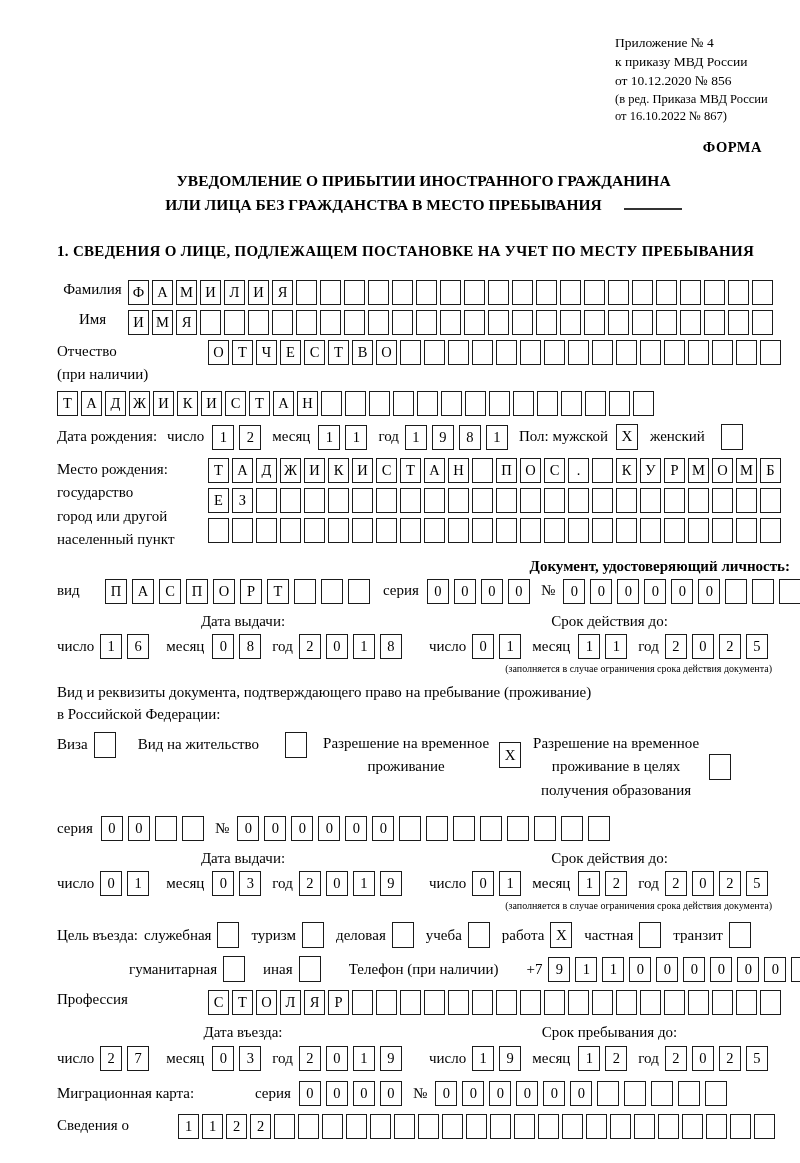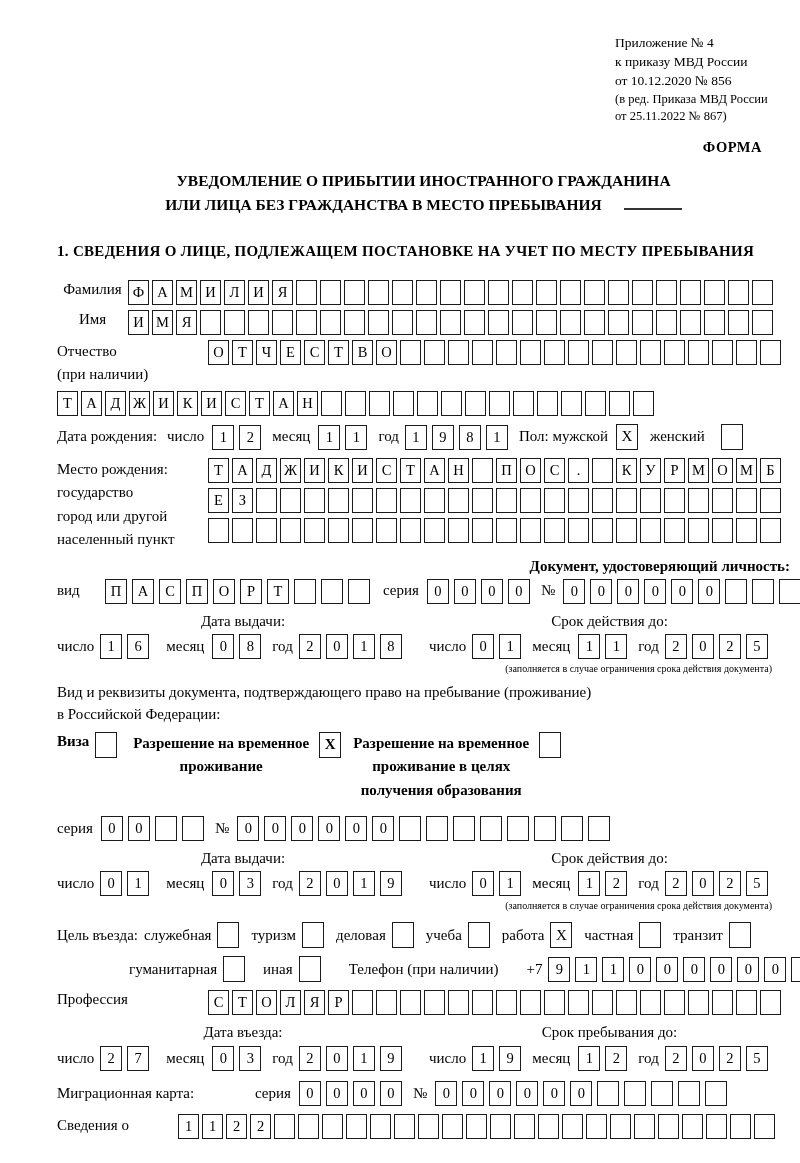--- a/index.html
+++ b/index.html
@@ -52,36 +52,36 @@
   
   .dates{display:flex;margin-top:8px;}
   .dhalf{width:372px;flex:0 0 auto;}
   .dhalf.right{flex:1 1 auto;width:auto;}
   .dhead{text-align:center;margin-bottom:3px;}
   .drow{display:flex;align-items:center;}
   .fine{font-size:10px;}
   .note-right{text-align:right;margin-top:3px;padding-right:18px;}
 
   .opt-row{display:flex;align-items:flex-start;margin-top:8px;}
-  .opt{display:flex;align-items:flex-start;font-weight:bold;}
+  .opt{display:flex;align-items:center;}
   .opt-lines{text-align:center;line-height:1.55;}
   .purpose .lbl{margin-right:6px;}
   .purpose .checkbox{margin-right:12px;}
 </style>
 </head>
 <body>
 
 <div class="page">
 
   <div class="appendix">
     <div>Приложение № 4</div>
     <div>к приказу МВД России</div>
     <div>от 10.12.2020 № 856</div>
     <div class="rev">(в ред. Приказа МВД России</div>
-    <div class="rev">от 25.11.2022 № 867)</div>
+    <div class="rev">от 16.10.2022 № 867)</div>
   </div>
 
   <div class="forma">ФОРМА</div>
 
   <div class="title">
     <div>УВЕДОМЛЕНИЕ О ПРИБЫТИИ ИНОСТРАННОГО ГРАЖДАНИНА</div>
     <div>
       <span>ИЛИ ЛИЦА БЕЗ ГРАЖДАНСТВА В МЕСТО ПРЕБЫВАНИЯ</span><span class="blank-line"></span>
     </div>
   </div>
@@ -418,20 +418,24 @@
   </div>
   <div class="fine note-right">(заполняется в случае ограничения срока действия документа)</div>
 
   <div class="mt8">Вид и реквизиты документа, подтверждающего право на пребывание (проживание)</div>
   <div class="mt2">в Российской Федерации:</div>
 
   <div class="opt-row">
     <div class="opt">
       <span class="lbl mr6">Виза</span>
       <span class="checkbox"></span>
+    </div>
+    <div class="opt ml22">
+      <span class="lbl mr10">Вид на жительство</span>
+      <span class="checkbox ml16"></span>
     </div>
     <div class="opt ml16">
       <div class="opt-lines">
         <div>Разрешение на временное</div>
         <div>проживание</div>
       </div>
       <span class="checkbox ml10">X</span>
     </div>
     <div class="opt ml12">
       <div class="opt-lines">

